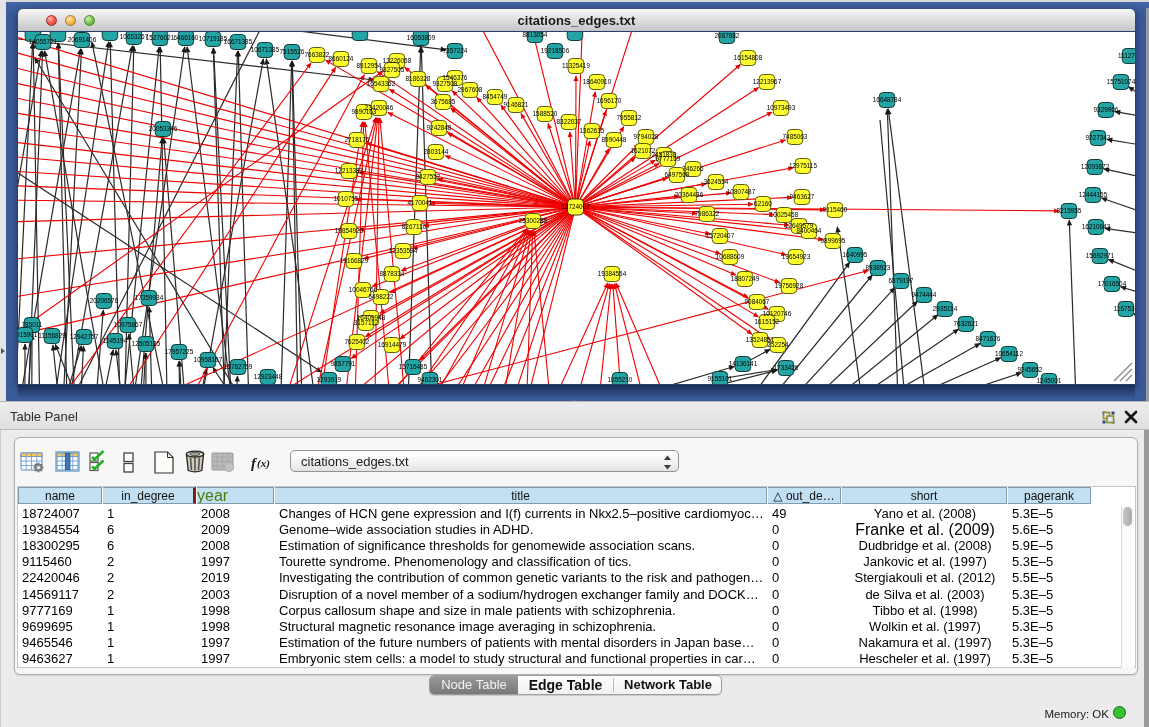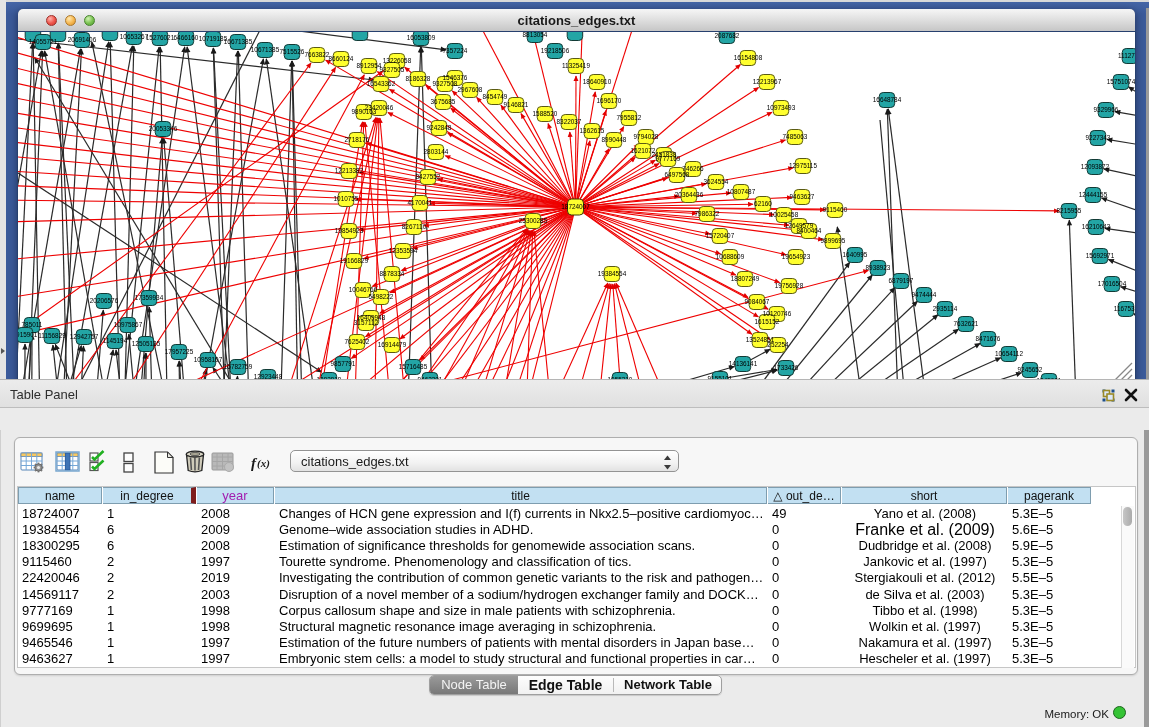--- a/index.html
+++ b/index.html
@@ -539,21 +539,21 @@
         <line x1="1126" y1="381" x2="1132" y2="375"></line>
       </g>
     </svg>
 
 </div>
 
 <svg class="abs" style="left:570px;top:399px" width="11" height="6" viewBox="0 0 11 6" xmlns="http://www.w3.org/2000/svg">
     <path d="M1 5.5 L5.5 1 L10 5.5" fill="none" stroke="#6e6e6e" stroke-width="1.4"></path>
   </svg>
 
-<div class="abs" style="left:0;top:379px;width:1149px;height:29px;background:linear-gradient(#ececec,#e0e0e0);
+<div class="abs" style="left:0;top:401px;width:1149px;height:29px;background:linear-gradient(#ececec,#e0e0e0);
      border-top:1px solid #b5b5b5;border-bottom:1px solid #bdbdbd">
   <div class="abs" style="left:10px;top:0;height:29px;line-height:29px;font-size:13px;color:#2e2e2e">Table Panel</div>
   <svg class="abs" style="left:1102px;top:9px" width="13" height="13" viewBox="0 0 13 13" xmlns="http://www.w3.org/2000/svg">
     <rect x="0.5" y="0.5" width="3" height="3" fill="#1d4f8a"></rect>
       <rect x="9.5" y="0.5" width="3" height="3" fill="#1d4f8a"></rect>
     <rect x="0.5" y="9.5" width="3" height="3" fill="#1d4f8a"></rect>
       <rect x="9.5" y="9.5" width="3" height="3" fill="#1d4f8a"></rect>
     <rect x="1.5" y="1.5" width="6" height="6" fill="#dce8f8" stroke="#9a8a28" stroke-width="1.6"></rect>
     <rect x="5" y="5" width="6.5" height="6.5" fill="#dce8f8" stroke="#9a8a28" stroke-width="1.6"></rect>
   </svg>
@@ -624,22 +624,22 @@
     <div class="abs" style="left:10px;top:0;height:22px;line-height:22px;font-size:13px;color:#1a1a1a">citations_edges.txt</div>
     <svg class="abs" style="right:6px;top:3.5px" width="9" height="15" viewBox="0 0 9 15" xmlns="http://www.w3.org/2000/svg">
       <path d="M4.5 0.5 L8 5 H1 z" fill="#3a3a3a"></path>
         <path d="M4.5 14.5 L8 10 H1 z" fill="#3a3a3a"></path>
     </svg>
   </div>
 </div>
 
 <div class="abs" style="left:17px;top:486px;width:1119px;height:182px;background:#fff;border:1px solid #c6c6c6"></div>
 <div style="position:absolute;left:18px;top:487px;width:84px;height:17px;background:#c2e0f2;border-left:1px solid #7e9daf;border-right:1px solid #7e9daf;border-top:1px solid #7e9daf;border-bottom:1px solid #7e9daf;font-size:12px;color:#111;text-align:center;line-height:16px;overflow:hidden;white-space:nowrap">name</div>
-<div style="position:absolute;left:103px;top:487px;width:93px;height:17px;background:#c2e0f2;border-right:5px solid #7f1d1d;border-top:1px solid #7e9daf;border-bottom:1px solid #7e9daf;font-size:12px;color:#111;text-align:center;line-height:16px;overflow:hidden;white-space:nowrap">in_degree</div>
-<div style="position:absolute;left:197px;top:487px;width:77px;height:17px;background:#c2e0f2;border-right:1px solid #7e9daf;border-top:1px solid #7e9daf;border-bottom:1px solid #7e9daf;font-size:13px;color:#a21caf;text-align:center;line-height:16px;overflow:hidden;white-space:nowrap">year</div>
+<div style="position:absolute;left:103px;top:487px;width:93px;height:17px;background:#c2e0f2;border-right:3px solid #7f1d1d;border-top:1px solid #7e9daf;border-bottom:1px solid #7e9daf;font-size:12px;color:#111;text-align:center;line-height:16px;overflow:hidden;white-space:nowrap">in_degree</div>
+<div style="position:absolute;left:197px;top:487px;width:77px;height:17px;background:#c2e0f2;border-right:1px solid #7e9daf;border-top:1px solid #7e9daf;border-bottom:1px solid #7e9daf;font-size:16px;color:#4d7c0f;text-align:left;line-height:16px;overflow:hidden;white-space:nowrap">year</div>
 <div style="position:absolute;left:275px;top:487px;width:492px;height:17px;background:#c2e0f2;border-right:1px solid #7e9daf;border-top:1px solid #7e9daf;border-bottom:1px solid #7e9daf;font-size:12px;color:#111;text-align:center;line-height:16px;overflow:hidden;white-space:nowrap">title</div>
 <div style="position:absolute;left:768px;top:487px;width:73px;height:17px;background:#c2e0f2;border-right:1px solid #7e9daf;border-top:1px solid #7e9daf;border-bottom:1px solid #7e9daf;font-size:12px;color:#111;text-align:center;line-height:16px;overflow:hidden;white-space:nowrap">△ out_de…</div>
 <div style="position:absolute;left:842px;top:487px;width:165px;height:17px;background:#c2e0f2;border-right:1px solid #7e9daf;border-top:1px solid #7e9daf;border-bottom:1px solid #7e9daf;font-size:12px;color:#111;text-align:center;line-height:16px;overflow:hidden;white-space:nowrap">short</div>
 <div style="position:absolute;left:1008px;top:487px;width:83px;height:17px;background:#c2e0f2;border-right:1px solid #7e9daf;border-top:1px solid #7e9daf;border-bottom:1px solid #7e9daf;font-size:12px;color:#111;text-align:center;line-height:16px;overflow:hidden;white-space:nowrap">pagerank</div>
 <div style="position:absolute;top:506px;left:22px;width:81px;text-align:left;height:16.1px;font-size:13px;color:#000;line-height:16.1px;overflow:hidden;white-space:nowrap">18724007</div>
 <div style="position:absolute;top:506px;left:107px;width:90px;text-align:left;height:16.1px;font-size:13px;color:#000;line-height:16.1px;overflow:hidden;white-space:nowrap">1</div>
 <div style="position:absolute;top:506px;left:201px;width:74px;text-align:left;height:16.1px;font-size:13px;color:#000;line-height:16.1px;overflow:hidden;white-space:nowrap">2008</div>
 <div style="position:absolute;top:506px;left:279px;width:489px;text-align:left;height:16.1px;font-size:13px;color:#000;line-height:16.1px;overflow:hidden;white-space:nowrap">Changes of HCN gene expression and I(f) currents in Nkx2.5–positive cardiomyoc…</div>
 <div style="position:absolute;top:506px;left:772px;width:70px;text-align:left;height:16.1px;font-size:13px;color:#000;line-height:16.1px;overflow:hidden;white-space:nowrap">49</div>
 <div style="position:absolute;top:506px;left:842px;width:166px;text-align:center;height:16.1px;font-size:13px;color:#000;line-height:16.1px;overflow:hidden;white-space:nowrap">Yano et al. (2008)</div>

